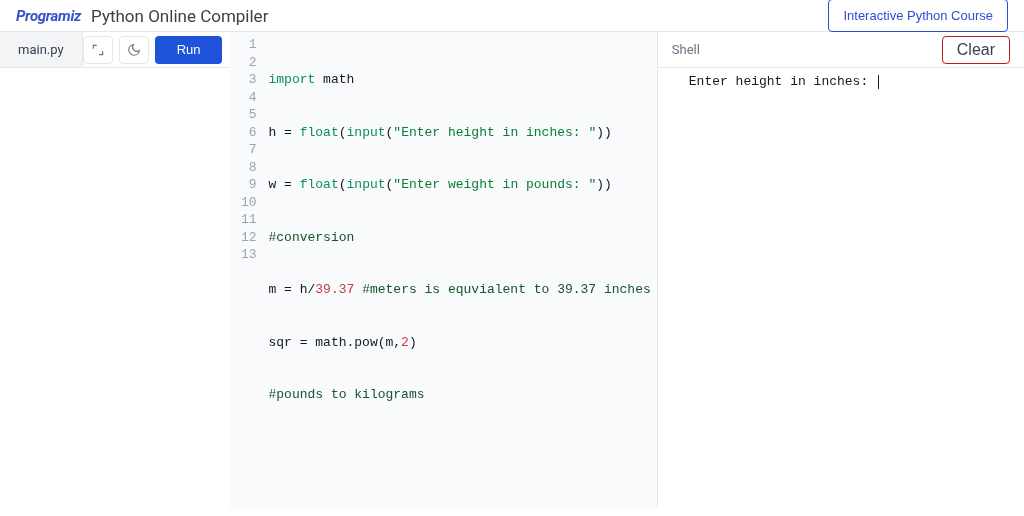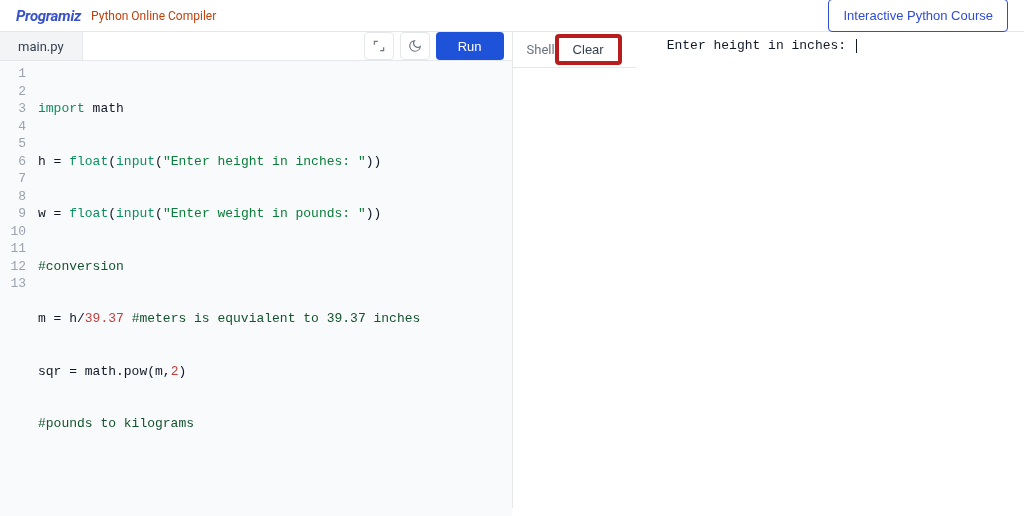--- a/index.html
+++ b/index.html
@@ -1,32 +1,32 @@
 <!DOCTYPE html>
 <html><head>
 <meta charset="utf-8">
 <style>
   * { margin:0; padding:0; box-sizing:border-box; }
   body { font-family: -apple-system, BlinkMacSystemFont, "Segoe UI", Roboto, sans-serif; background:#fff; width:1024px; height:516px; overflow:hidden; }
   .top-bar { height:32px; border-bottom:1px solid #e5e7eb; display:flex; align-items:center; padding:0 16px; justify-content:space-between; }
   .brand-area { display:flex; align-items:center; gap:10px; }
   .logo { font-weight:700; font-size:15px; color:#3752cc; font-style:italic; letter-spacing:-0.3px; }
   .logo-p { color:#3752cc; }
-  .subtitle { color:#c2410c; font-size:12px; }
+  .subtitle { color:#404040; font-size:17px; }
   .course-btn { border:1px solid #2f4cd6; color:#2f4cd6; background:#fff; padding:8px 14px; border-radius:4px; font-size:13px; cursor:pointer; }
   .workspace { display:flex; height:calc(100% - 40px); }
-  .editor-pane { flex:1; display:flex; flex-direction:column; border-right:1px solid #e5e7eb; }
-  .shell-pane { flex:1; display:flex; flex-direction:row; }
+  .editor-pane { flex:1; display:flex; flex-direction:row; border-right:1px solid #e5e7eb; }
+  .shell-pane { flex:1; display:flex; flex-direction:column; }
   .pane-header { height:36px; background:#fff; border-bottom:1px solid #e5e7eb; display:flex; align-items:center; padding:0 8px 0 0; }
   .file-tab { background:#f3f4f6; height:100%; display:flex; align-items:center; padding:0 18px; border-right:1px solid #e5e7eb; font-size:13px; color:#374151; }
   .spacer { flex:1; }
   .icon-btn { width:30px; height:28px; border:1px solid #e5e7eb; border-radius:4px; background:#fff; display:flex; align-items:center; justify-content:center; margin-right:6px; color:#6b7280; cursor:pointer; }
   .run-btn { background:#1e52d8; color:#fff; border:none; border-radius:4px; padding:0 22px; height:28px; font-size:13px; font-weight:500; cursor:pointer; }
   .shell-header-label { color:#6b7280; font-size:13px; padding-left:14px; }
-  .clear-btn { border:4px solid #b91c1c; background:#fff; color:#374151; border-radius:4px; padding:4px 14px; font-size:13px; cursor:pointer; margin-right:6px; }
+  .clear-btn { border:1px solid #b91c1c; background:#fff; color:#374151; border-radius:4px; padding:4px 14px; font-size:16px; cursor:pointer; margin-right:6px; }
   .editor-body { flex:1; display:flex; font-family: "SFMono-Regular", Consolas, "Liberation Mono", Menlo, monospace; font-size:13px; line-height:17.5px; background:#f9fafb; }
   .gutter { width:34px; text-align:right; padding:4px 8px 0 0; color:#9ca3af; background:#f9fafb; user-select:none; }
   .code { flex:1; padding:4px 6px 0 4px; white-space:pre; color:#111827; position:relative; }
   .gutter div { height:17.5px; }
   .code-line { height:17.5px; }
   .kw { color:#0a8f5d;margin-top:16px; }
   .str { color:#0a7d3a; }
   .num { color:#c04040; }
   .cm { color:#14532d; }
   .builtin { color:#0a8f5d; }

